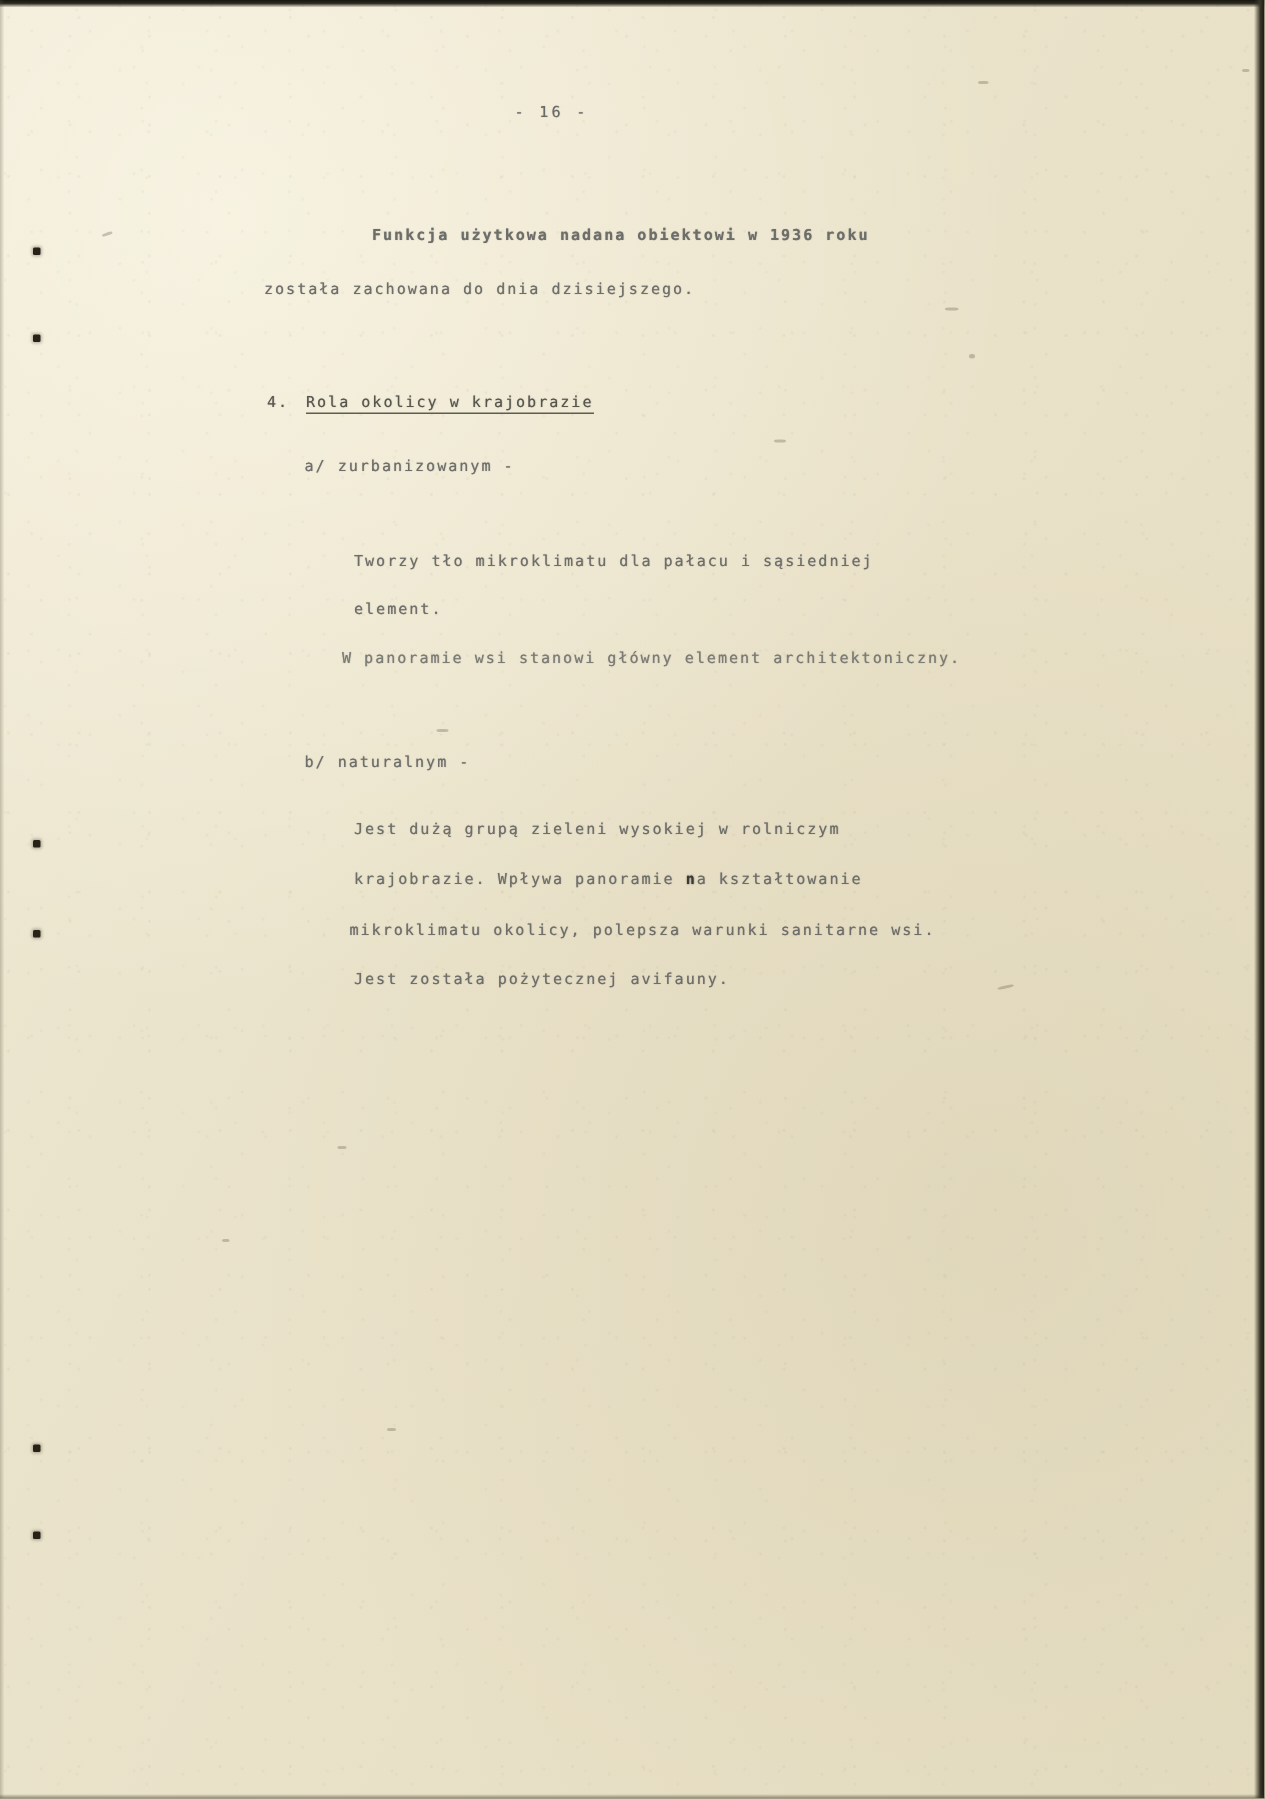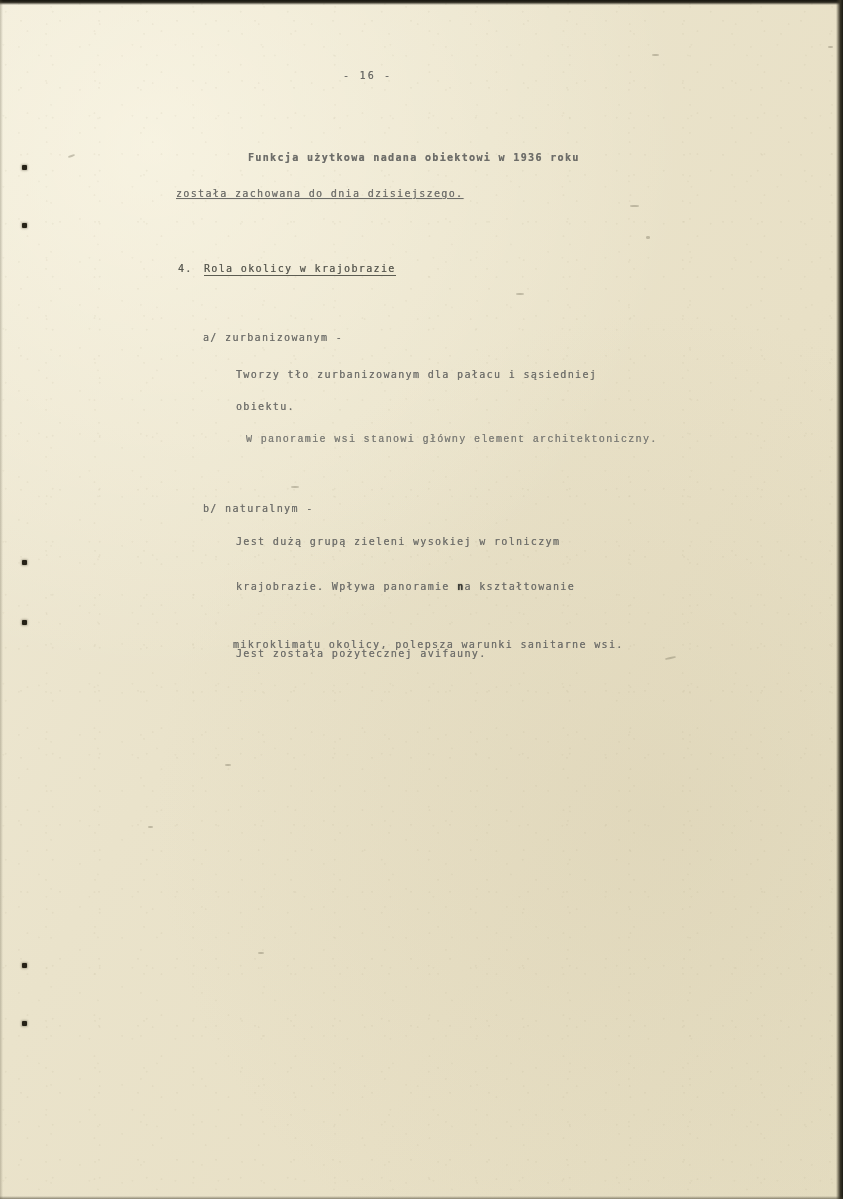--- a/index.html
+++ b/index.html
@@ -159,36 +159,36 @@
   <div class="stray" style="left:828px; top:46px;  width:5px;  height:2px;"></div>
   <div class="stray" style="left:652px; top:54px;  width:7px;  height:2px;"></div>
 
   <div class="sheet">
 
     
     <div class="line page-number">- 16 -</div>
 
     
     <div class="line para-line" style="left:248px; top:152px;font-weight:bold;">Funkcja użytkowa nadana obiektowi w 1936 roku</div>
-    <div class="line para-line" style="left:176px; top:188px;text-decoration:underline;">została zachowana do dnia dzisiejszego.</div>
+    <div class="line para-line" style="left:176px; top:188px;">została zachowana do dnia dzisiejszego.</div>
 
     
     <div class="line heading-num">4.</div>
     <div class="line heading-text">Rola okolicy w krajobrazie</div>
 
     
-    <div class="line para-line" style="left:203px; top:332px;text-align:center;">a/ zurbanizowanym -</div>
-    <div class="line para-line" style="left:236px; top:369px;">Tworzy tło zurbanizowanym dla pałacu i sąsiedniej</div>
-    <div class="line para-line" style="left:236px; top:401px;">obiektu.</div>
-    <div class="line faded" style="left:246px; top:434px;font-family:Liberation Mono, monospace;">W panoramie wsi stanowi główny element architektoniczny.</div>
+    <div class="line para-line" style="left:203px; top:306px;text-align:center;">a/ zurbanizowanym -</div>
+    <div class="line para-line" style="left:236px; top:369px;">Tworzy tło mikroklimatu dla pałacu i sąsiedniej</div>
+    <div class="line para-line" style="left:236px; top:401px;">element.</div>
+    <div class="line faded" style="left:228px; top:434px;">W panoramie wsi stanowi główny element architektoniczny.</div>
 
     
     <div class="line para-line" style="left:203px; top:503px;text-align:center;">b/ naturalnym -</div>
-    <div class="line para-line" style="left:236px; top:536px;">Jest dużą grupą zieleni wysokiej w rolniczym</div>
+    <div class="line para-line" style="left:236px; top:548px;">Jest dużą grupą zieleni wysokiej w rolniczym</div>
 
     
     <div class="line para-line" style="left:236px; top:581px;"><span>krajobrazie. Wpływa panoramie </span><span class="strike-bold">n</span><span>a kształtowanie</span></div>
 
-    <div class="line para-line" style="left:233px; top:615px;margin-top:24px;">mikroklimatu okolicy, polepsza warunki sanitarne wsi.</div>
+    <div class="line para-line" style="left:233px; top:615px;">mikroklimatu okolicy, polepsza warunki sanitarne wsi.</div>
     <div class="line para-line" style="left:236px; top:648px;">Jest została pożytecznej avifauny.</div>
 
   </div>
 </div>
 
 </body></html>

